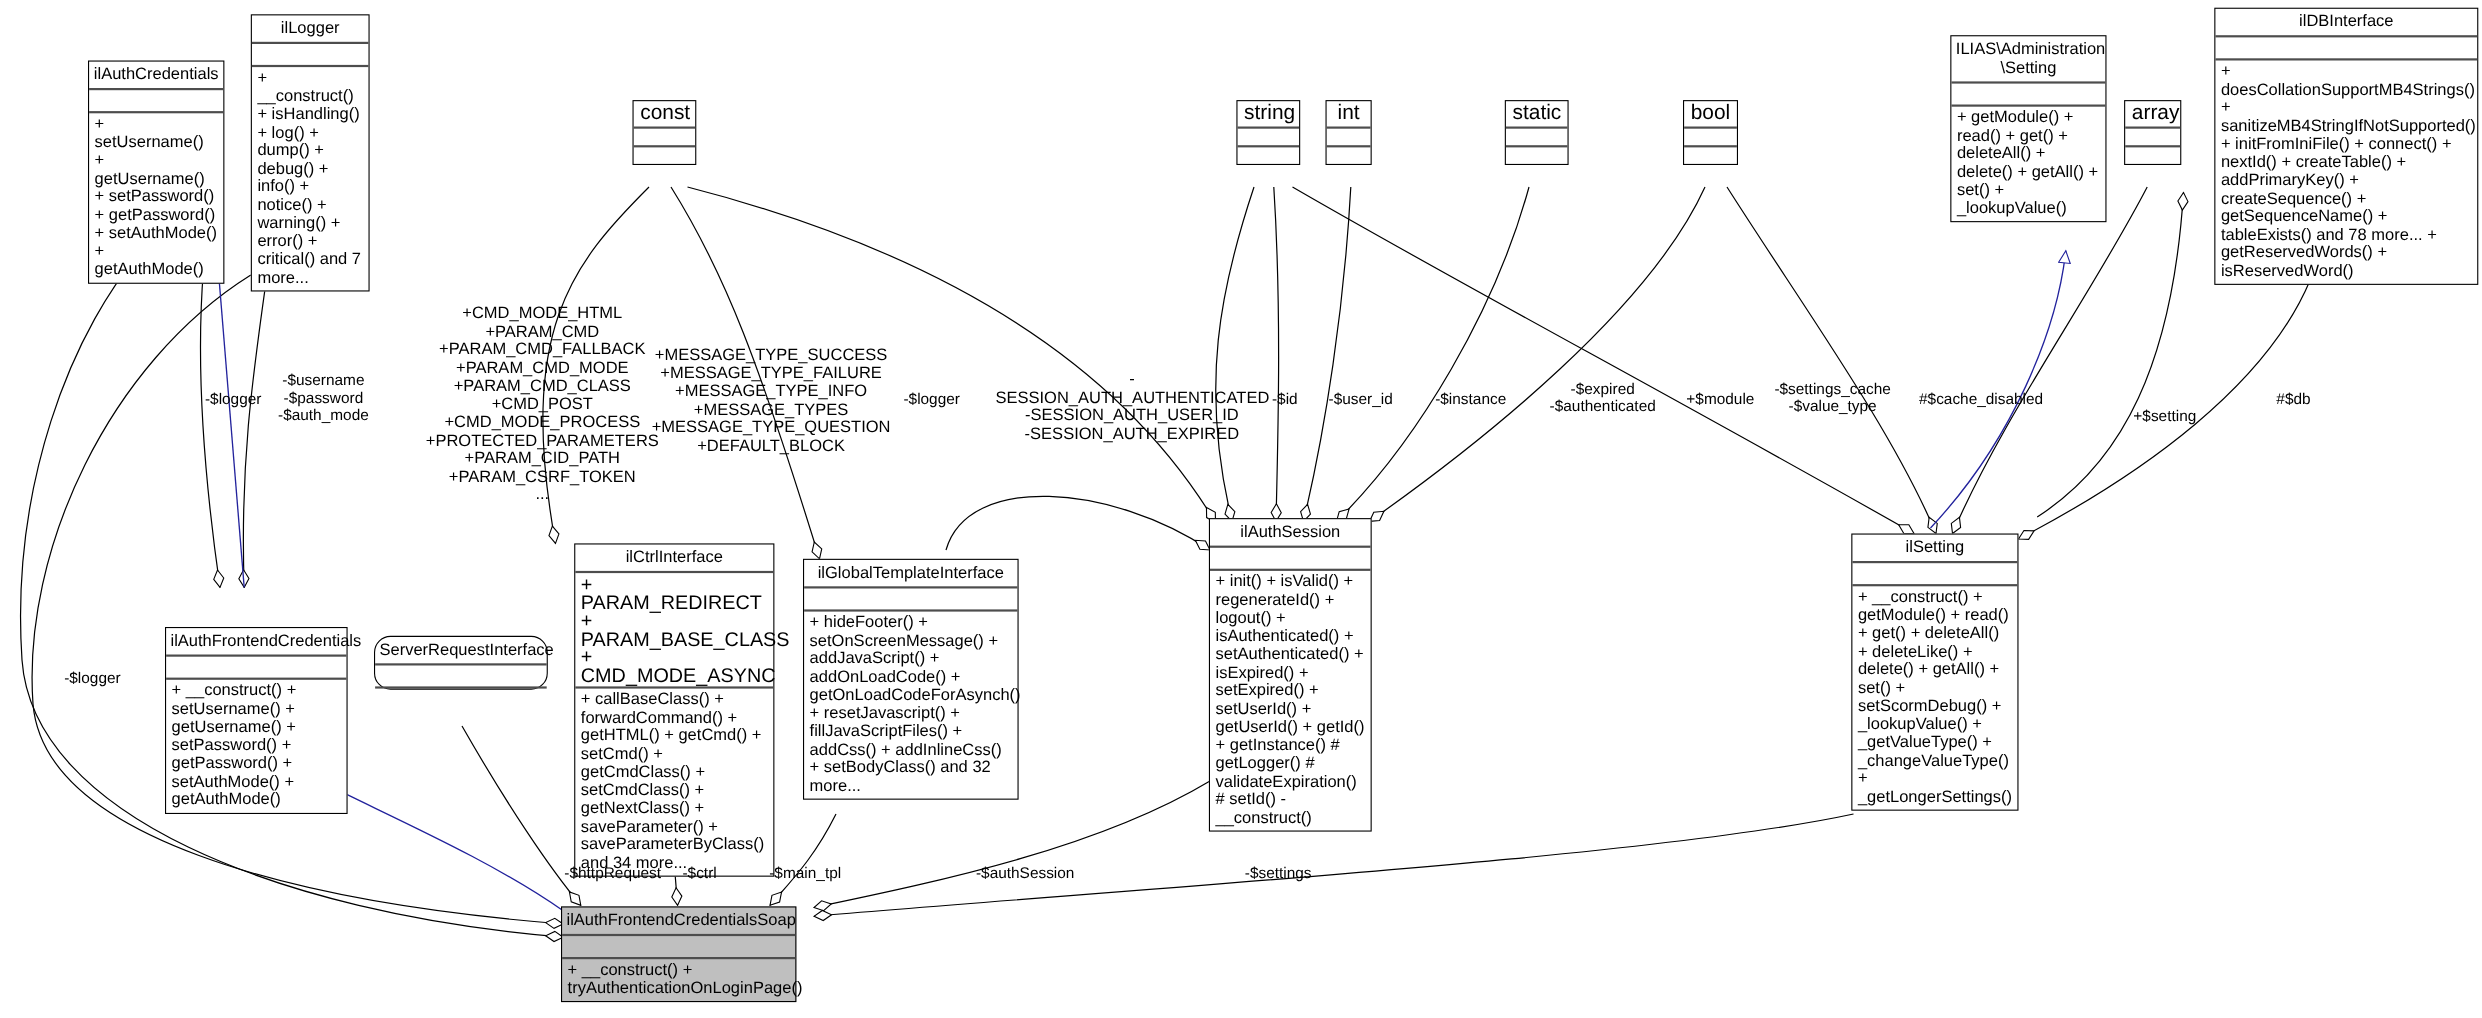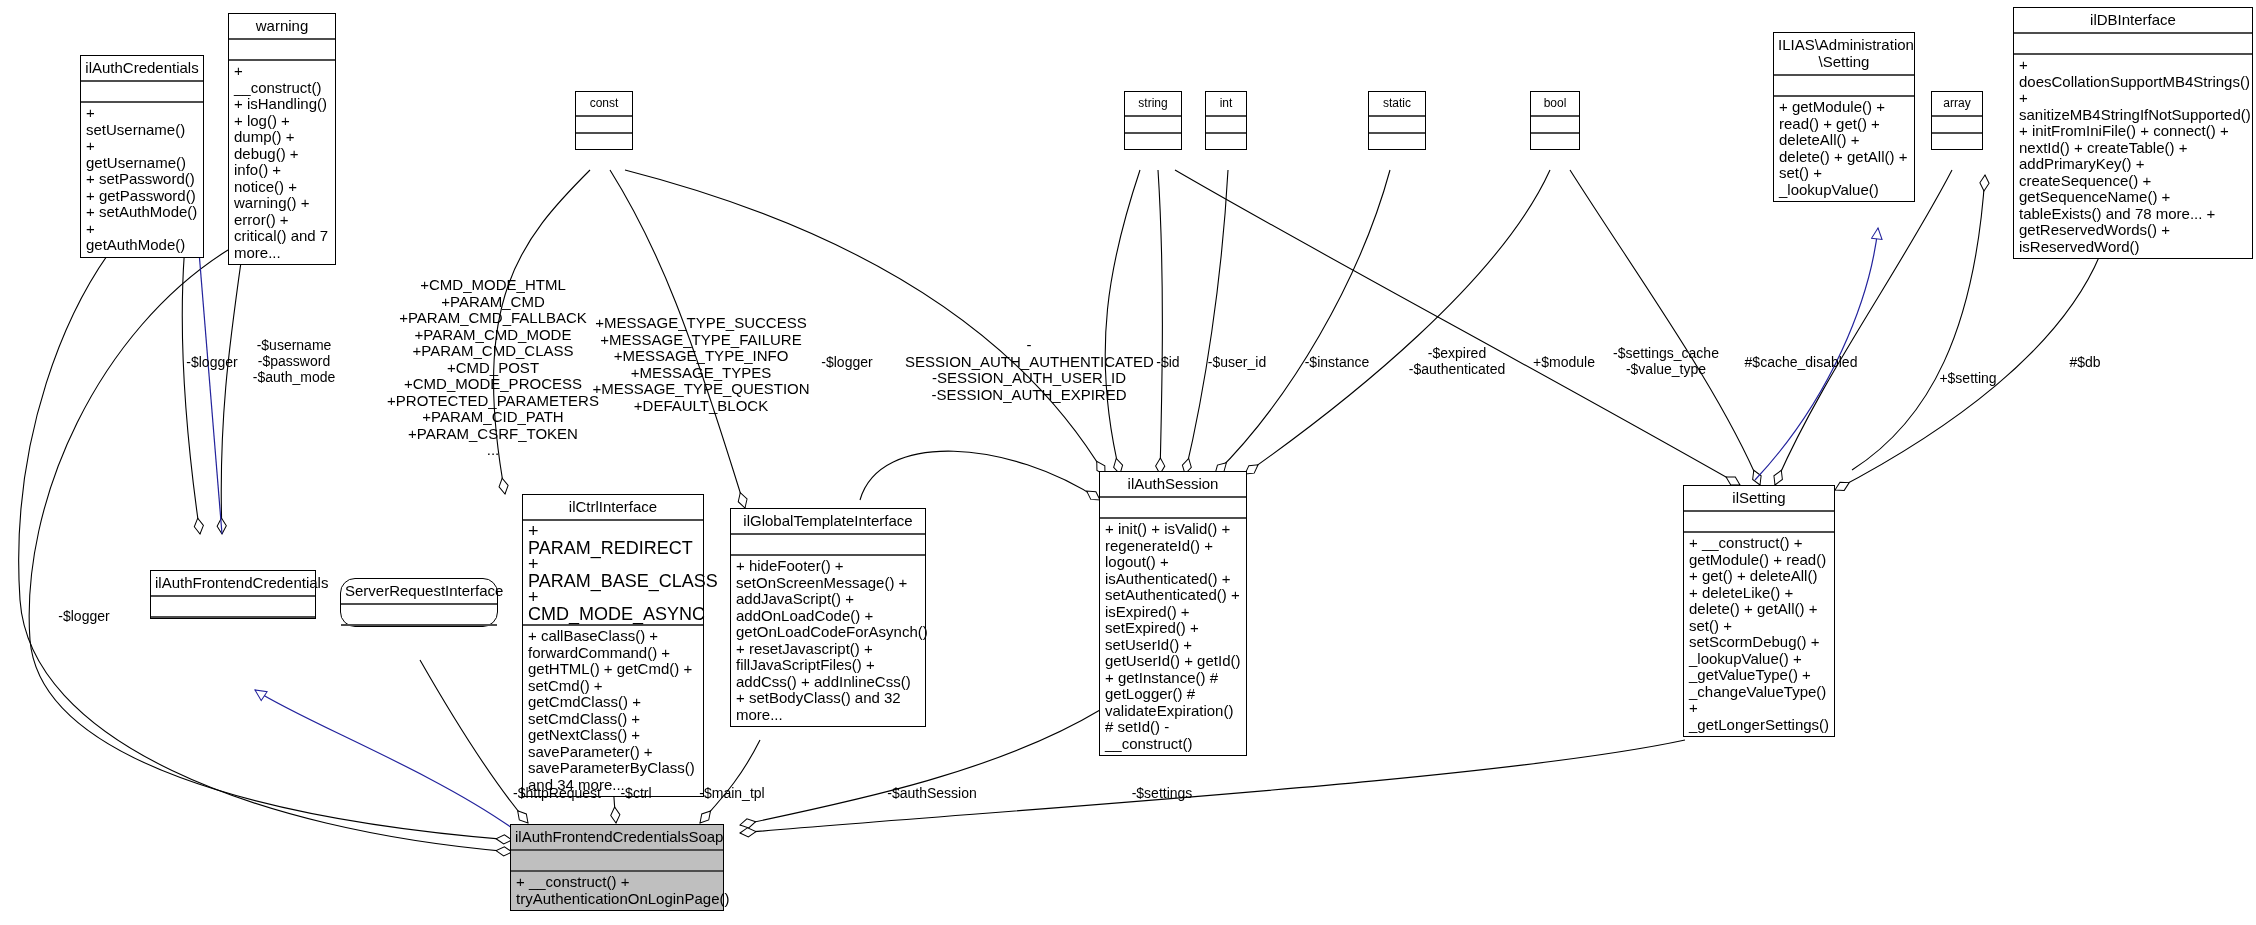--- a/index.html
+++ b/index.html
@@ -54,21 +54,21 @@
   }
   .tinybox{
     position:absolute;
     box-sizing:border-box;
     border:1px solid #000000;
     background:#ffffff;
     z-index:5;
   }
   .tiny-title{
     text-align:center;
-    font-size:12px;
+    font-size:19px;
     line-height:18px;
     padding:2px 6px 3px 6px;
     border-bottom:2px solid #4d4d4d;
   }
   .tiny-sec{
     height:15px;
     border-bottom:2px solid #4d4d4d;
   }
   .tiny-sec.last{border-bottom:none;height:15px;}
   .edgelabel{
@@ -168,21 +168,21 @@
     <div class="uml-attrs empty"></div>
     <div class="uml-ops">+ setUsername()
 + getUsername()
 + setPassword()
 + getPassword()
 + setAuthMode()
 + getAuthMode()</div>
   </div>
 
   <div class="umlbox" style="left:228px; top:13px; width:108px;">
-    <div class="uml-title">warning</div>
+    <div class="uml-title">ilLogger</div>
     <div class="uml-attrs empty"></div>
     <div class="uml-ops">+ __construct()
 + isHandling()
 + log()
 + dump()
 + debug()
 + info()
 + notice()
 + warning()
 + error()
@@ -218,20 +218,27 @@
 + getSequenceName()
 + tableExists()
 and 78 more...
 + getReservedWords()
 + isReservedWord()</div>
   </div>
 
   <div class="umlbox" style="left:150px; top:534px; width:166px;margin-top:36px;">
     <div class="uml-title">ilAuthFrontendCredentials</div>
     <div class="uml-attrs empty"></div>
+    <div class="uml-ops">+ __construct()
++ setUsername()
++ getUsername()
++ setPassword()
++ getPassword()
++ setAuthMode()
++ getAuthMode()</div>
   </div>
 
   <div class="umlbox" style="left:340px; top:578px; width:158px;border-radius:15px;">
     <div class="uml-title">ServerRequestInterface</div>
     <div class="uml-attrs empty"></div>
     <div class="uml-ops" style="height:0;padding:0;"></div>
   </div>
 
   <div class="umlbox" style="left:522px; top:494px; width:182px;">
     <div class="uml-title">ilCtrlInterface</div>

